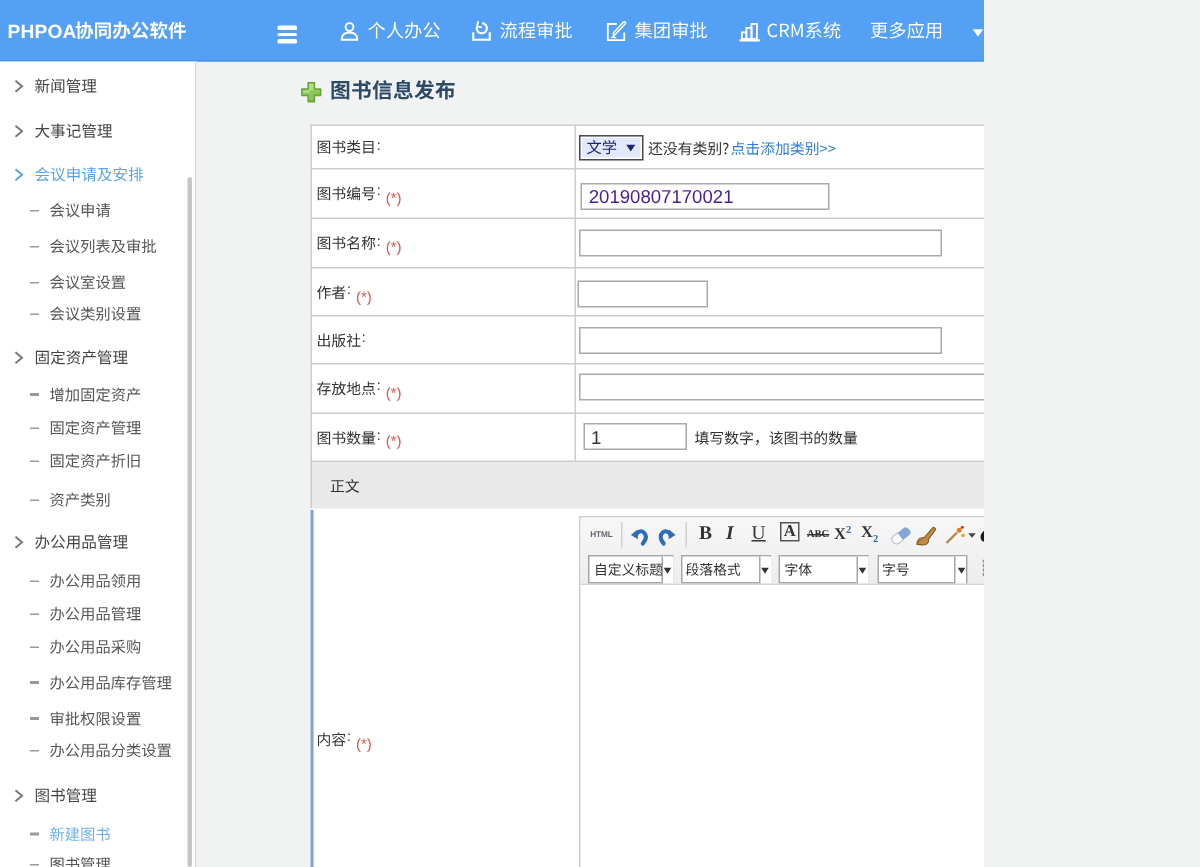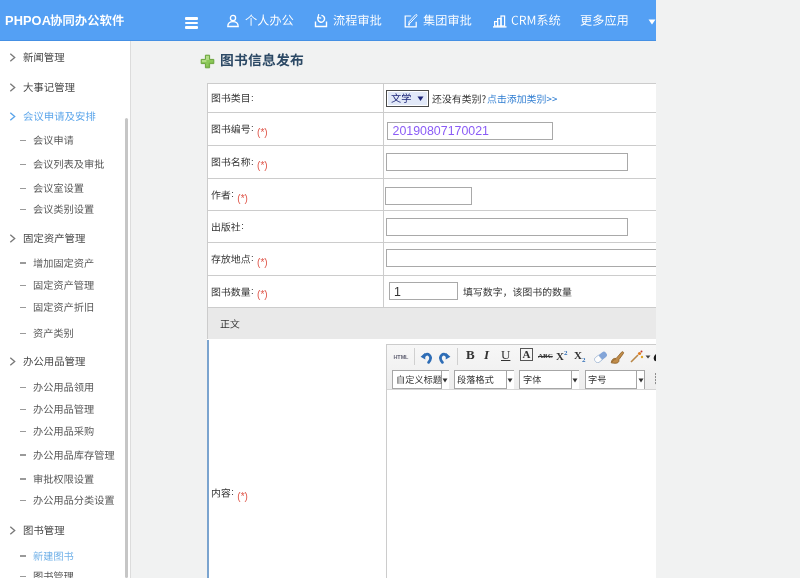--- a/index.html
+++ b/index.html
@@ -587,21 +587,21 @@
           <use href="#gR51fb" x="1000"></use>
           <use href="#gR6dfb" x="2000"></use>
           <use href="#gR52a0" x="3000"></use>
           <use href="#gR7c7b" x="4000"></use>
           <use href="#gR522b" x="5000"></use>
           <use href="#gR3e" x="6000"></use>
           <use href="#gR3e" x="6555"></use>
         </g>
       </svg></div>
 <div class="abs" style="left:387px;top:121.5px;width:165.5px;height:18px;background:#fff;border:1px solid #a9a9a9"></div>
-<div class="abs" style="left:392.5px;top:124px;font:12.4px 'Liberation Sans';color:#8b5cf6">20190807170021</div>
+<div class="abs" style="left:392.5px;top:124px;font:12.4px 'Liberation Sans';color:#4c1d95">20190807170021</div>
 <div class="abs" style="left:385.5px;top:152.5px;width:242px;height:18px;background:#fff;border:1px solid #a9a9a9"></div>
 <div class="abs" style="left:385px;top:187px;width:86.5px;height:18px;background:#fff;border:1px solid #a9a9a9"></div>
 <div class="abs" style="left:385.5px;top:217.5px;width:242px;height:18px;background:#fff;border:1px solid #a9a9a9"></div>
 <div class="abs" style="left:386px;top:249px;width:279px;height:18px;background:#fff;border:1px solid #a9a9a9"></div>
 <div class="abs" style="left:388.5px;top:282px;width:69.5px;height:18px;background:#fff;border:1px solid #a9a9a9"></div>
 <div class="abs" style="left:394px;top:284.5px;font:12.4px 'Liberation Sans';color:#333">1</div>
 <div style="position:absolute;left:462.5px;top:287.1px;line-height:0"><svg class="cj " style="width:108.9px;height:9.9px;" viewBox="0 -880 11000 1000" preserveAspectRatio="none" fill="#333">
         <g transform="scale(1,-1)">
           <use href="#gR586b" x="0"></use>
           <use href="#gR5199" x="1000"></use>

